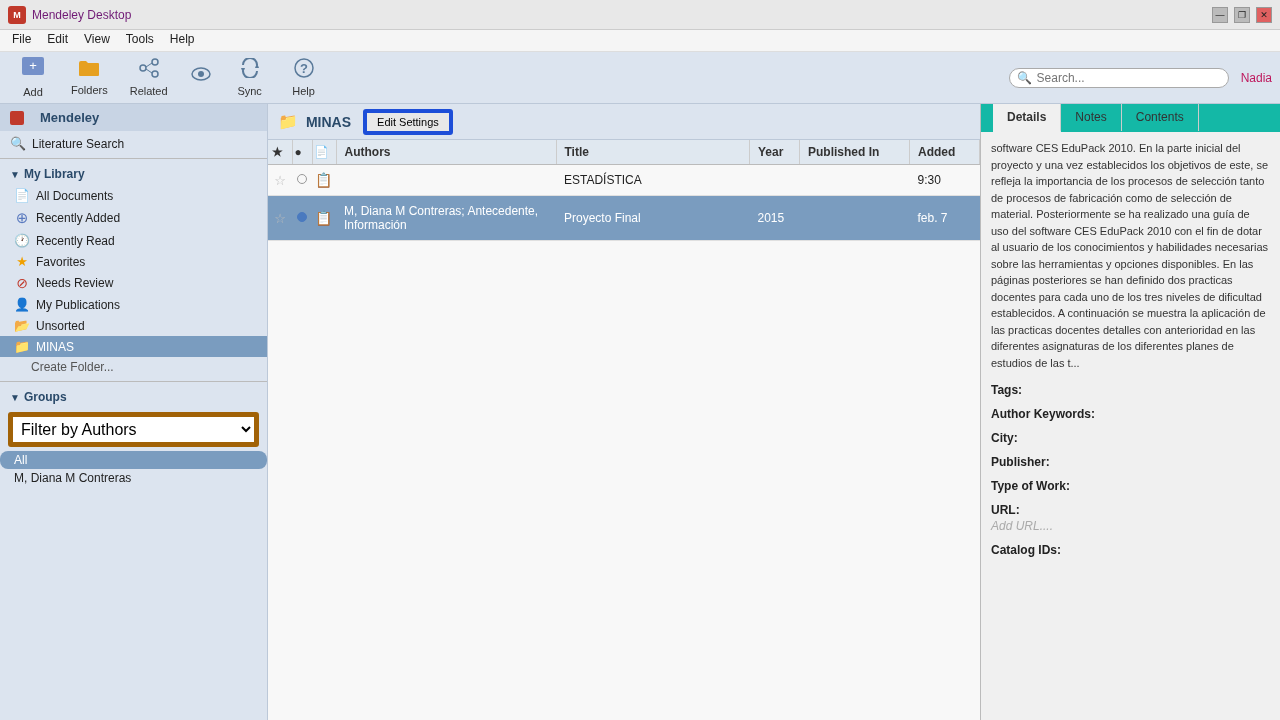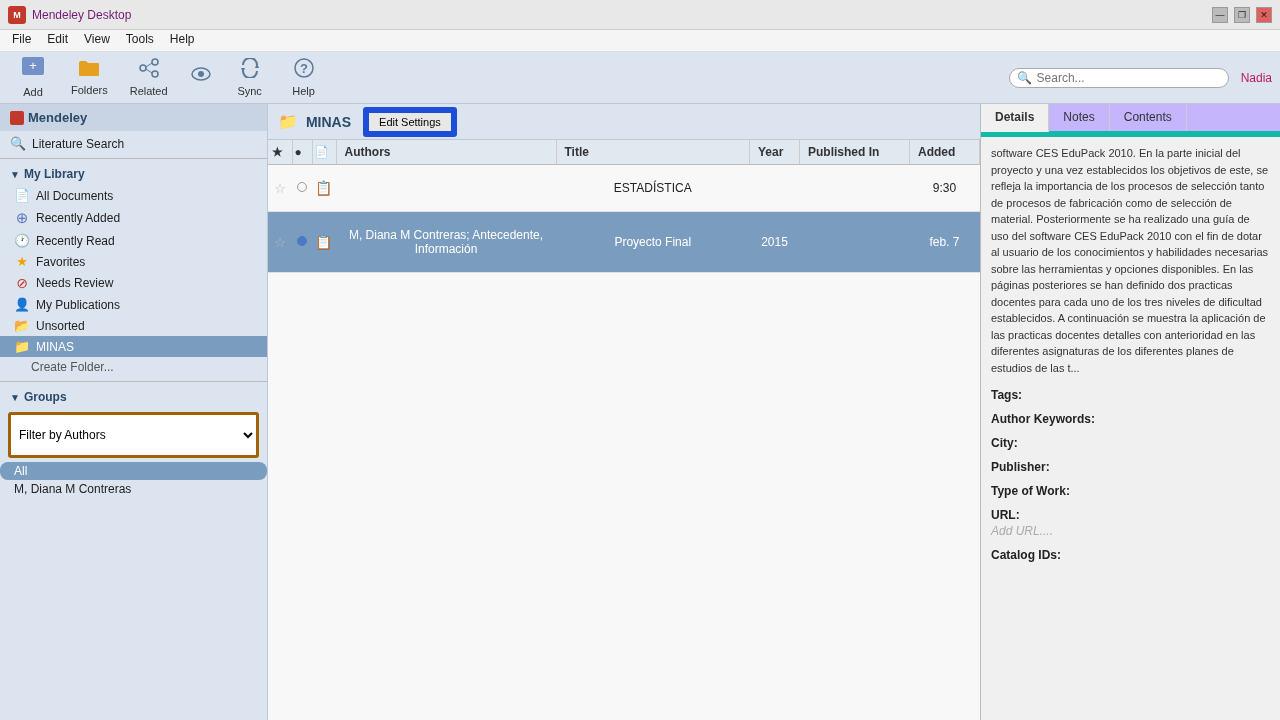--- a/index.html
+++ b/index.html
@@ -25,74 +25,74 @@
     #search-box { display: flex; align-items: center; background: white; border: 1px solid #aaa; border-radius: 12px; padding: 2px 8px; width: 220px; }
     #search-box input { border: none; outline: none; font-size: 12px; width: 180px; background: transparent; color: #666; }
     #search-box .search-icon { color: #888; margin-right: 4px; font-size: 12px; }
     .user-label { font-size: 12px; color: #be185d; margin-left: 8px; }
 
     
     #main { display: flex; height: calc(720px - 30px - 22px - 52px); }
 
     
     #sidebar { width: 268px; background: #dce4ef; border-right: 1px solid #bcc8d8; display: flex; flex-direction: column; overflow: hidden; }
-    #sidebar-header { background: #c8d4e4; padding: 6px 10px; font-size: 13px; font-weight: bold; color: #2a4a6a; display: flex; align-items: center; gap: 4px; }
+    #sidebar-header { background: #c8d4e4; padding: 6px 10px; font-size: 13px; font-weight: bold; color: #2a4a6a; display: flex; align-items: center; gap: 16px; }
     #sidebar-header .mendeley-icon { width: 14px; height: 14px; background: #c0392b; border-radius: 2px; display: inline-block; }
     .sidebar-item { display: flex; align-items: center; padding: 3px 10px 3px 14px; cursor: pointer; gap: 6px; font-size: 12px; color: #222; }
     .sidebar-item.active { background: #7a9cbf; color: white; }
     .sidebar-item .si-icon { width: 16px; text-align: center; font-size: 13px; }
     .sidebar-item .si-label { flex: 1; }
 
     .sidebar-divider { height: 1px; background: #bbb; margin: 4px 0; }
 
     .sidebar-group-header { display: flex; align-items: center; padding: 4px 10px; font-size: 12px; font-weight: bold; color: #2a4a6a; cursor: pointer; }
     .sidebar-group-header .arrow { margin-right: 4px; font-size: 10px; }
 
     .filter-authors { margin: 4px 8px; }
-    .filter-authors select { width: 100%; padding: 12px 4px; border: 3px solid #a16207; border-radius: 3px; font-size: 12px; background: white; }
+    .filter-authors select { width: 100%; padding: 3px 4px; border: 5px solid #a16207; border-radius: 3px; font-size: 16px; background: white; }
     .author-list-item { padding: 2px 14px; font-size: 12px; cursor: pointer; color: #222; }
     .author-list-item.selected { background: #7a9cbf; color: white; border-radius: 8px; }
 
     
     #content { flex: 1; display: flex; flex-direction: column; background: #f8f8f8; }
     #content-header { background: #dce4ef; padding: 6px 10px; display: flex; align-items: center; gap: 8px; border-bottom: 1px solid #bcc8d8; height: 36px; }
     #folder-icon { color: #e6a020; font-size: 16px; }
     #folder-name { font-size: 14px; font-weight: bold; color: #2a4a6a; }
-    #edit-settings-btn { background: #e8e8e8; border: 6px solid #1d4ed8; border-radius: 3px; padding: 3px 10px; font-size: 11px; cursor: pointer; margin-left: 4px; }
+    #edit-settings-btn { background: #e8e8e8; border: 4px solid #1d4ed8; border-radius: 3px; padding: 3px 10px; font-size: 11px; cursor: pointer; margin-left: 4px; }
 
     
     #table-container { flex: 1; overflow-y: auto; }
     #doc-table { width: 100%; border-collapse: collapse; }
     #doc-table thead { background: #e0e8f0; position: sticky; top: 0; z-index: 2; }
     #doc-table thead th { padding: 5px 8px; text-align: left; font-size: 12px; font-weight: bold; color: #333; border-bottom: 1px solid #bbb; border-right: 1px solid #ccc; cursor: pointer; user-select: none; }
     #doc-table thead th.col-star { width: 24px; padding: 5px 4px; }
     #doc-table thead th.col-read { width: 20px; padding: 5px 2px; }
     #doc-table thead th.col-type { width: 24px; padding: 5px 2px; }
     #doc-table thead th.col-authors { width: 220px; }
     #doc-table thead th.col-title { }
     #doc-table thead th.col-year { width: 50px; }
     #doc-table thead th.col-published { width: 110px; }
     #doc-table thead th.col-added { width: 70px; }
 
     #doc-table tbody tr { border-bottom: 1px solid #e0e0e0; }
     #doc-table tbody tr.selected { background: #7a9cbf; color: white; }
-    #doc-table tbody td { padding: 16px 8px; font-size: 12px; vertical-align: middle; text-align: center; }
+    #doc-table tbody td { padding: 8px 8px; font-size: 12px; vertical-align: middle; }
     #doc-table tbody td.col-star { width: 24px; padding: 4px 4px; text-align: center; }
     #doc-table tbody td.col-read { width: 20px; padding: 4px 2px; text-align: center; }
     #doc-table tbody td.col-type { width: 24px; padding: 4px 2px; text-align: center; }
 
     .star-icon { color: #bbb; font-size: 13px; cursor: pointer; }
     .read-dot { width: 10px; height: 10px; border-radius: 50%; border: 1.5px solid #999; display: inline-block; cursor: pointer; }
     .read-dot.unread { background: #4a7abf; border-color: #4a7abf; }
     .doc-type-icon { font-size: 14px; color: #5a7a9a; cursor: pointer; }
     .doc-type-icon.pdf { color: #888; }
 
     
     #details-panel { width: 300px; background: #f0f0f0; border-left: 1px solid #bbb; display: flex; flex-direction: column; }
-    #details-tabs { display: flex; border-bottom: 6px solid #14b8a6; background: #c4b5fd; }
+    #details-tabs { display: flex; border-bottom: 1px solid #14b8a6; background: #14b8a6; padding-left: 12px; }
     .details-tab { padding: 6px 14px; font-size: 12px; cursor: pointer; border-right: 1px solid #ccc; color: #333; }
     .details-tab.active { background: #f0f0f0; border-bottom: 2px solid #f0f0f0; margin-bottom: -1px; font-weight: bold; }
 
     #details-content { padding: 8px 10px; overflow-y: auto; flex: 1; font-size: 12px; }
     #details-abstract { font-size: 11px; line-height: 1.5; color: #333; margin-bottom: 12px; }
     .detail-field { margin-bottom: 10px; }
     .detail-field .field-label { font-weight: bold; color: #222; font-size: 12px; margin-bottom: 2px; }
     .detail-field .field-value { color: #555; font-size: 12px; }
     .detail-field .field-value.empty { color: #aaa; font-style: italic; }
     ::-webkit-scrollbar { width: 8px; }

